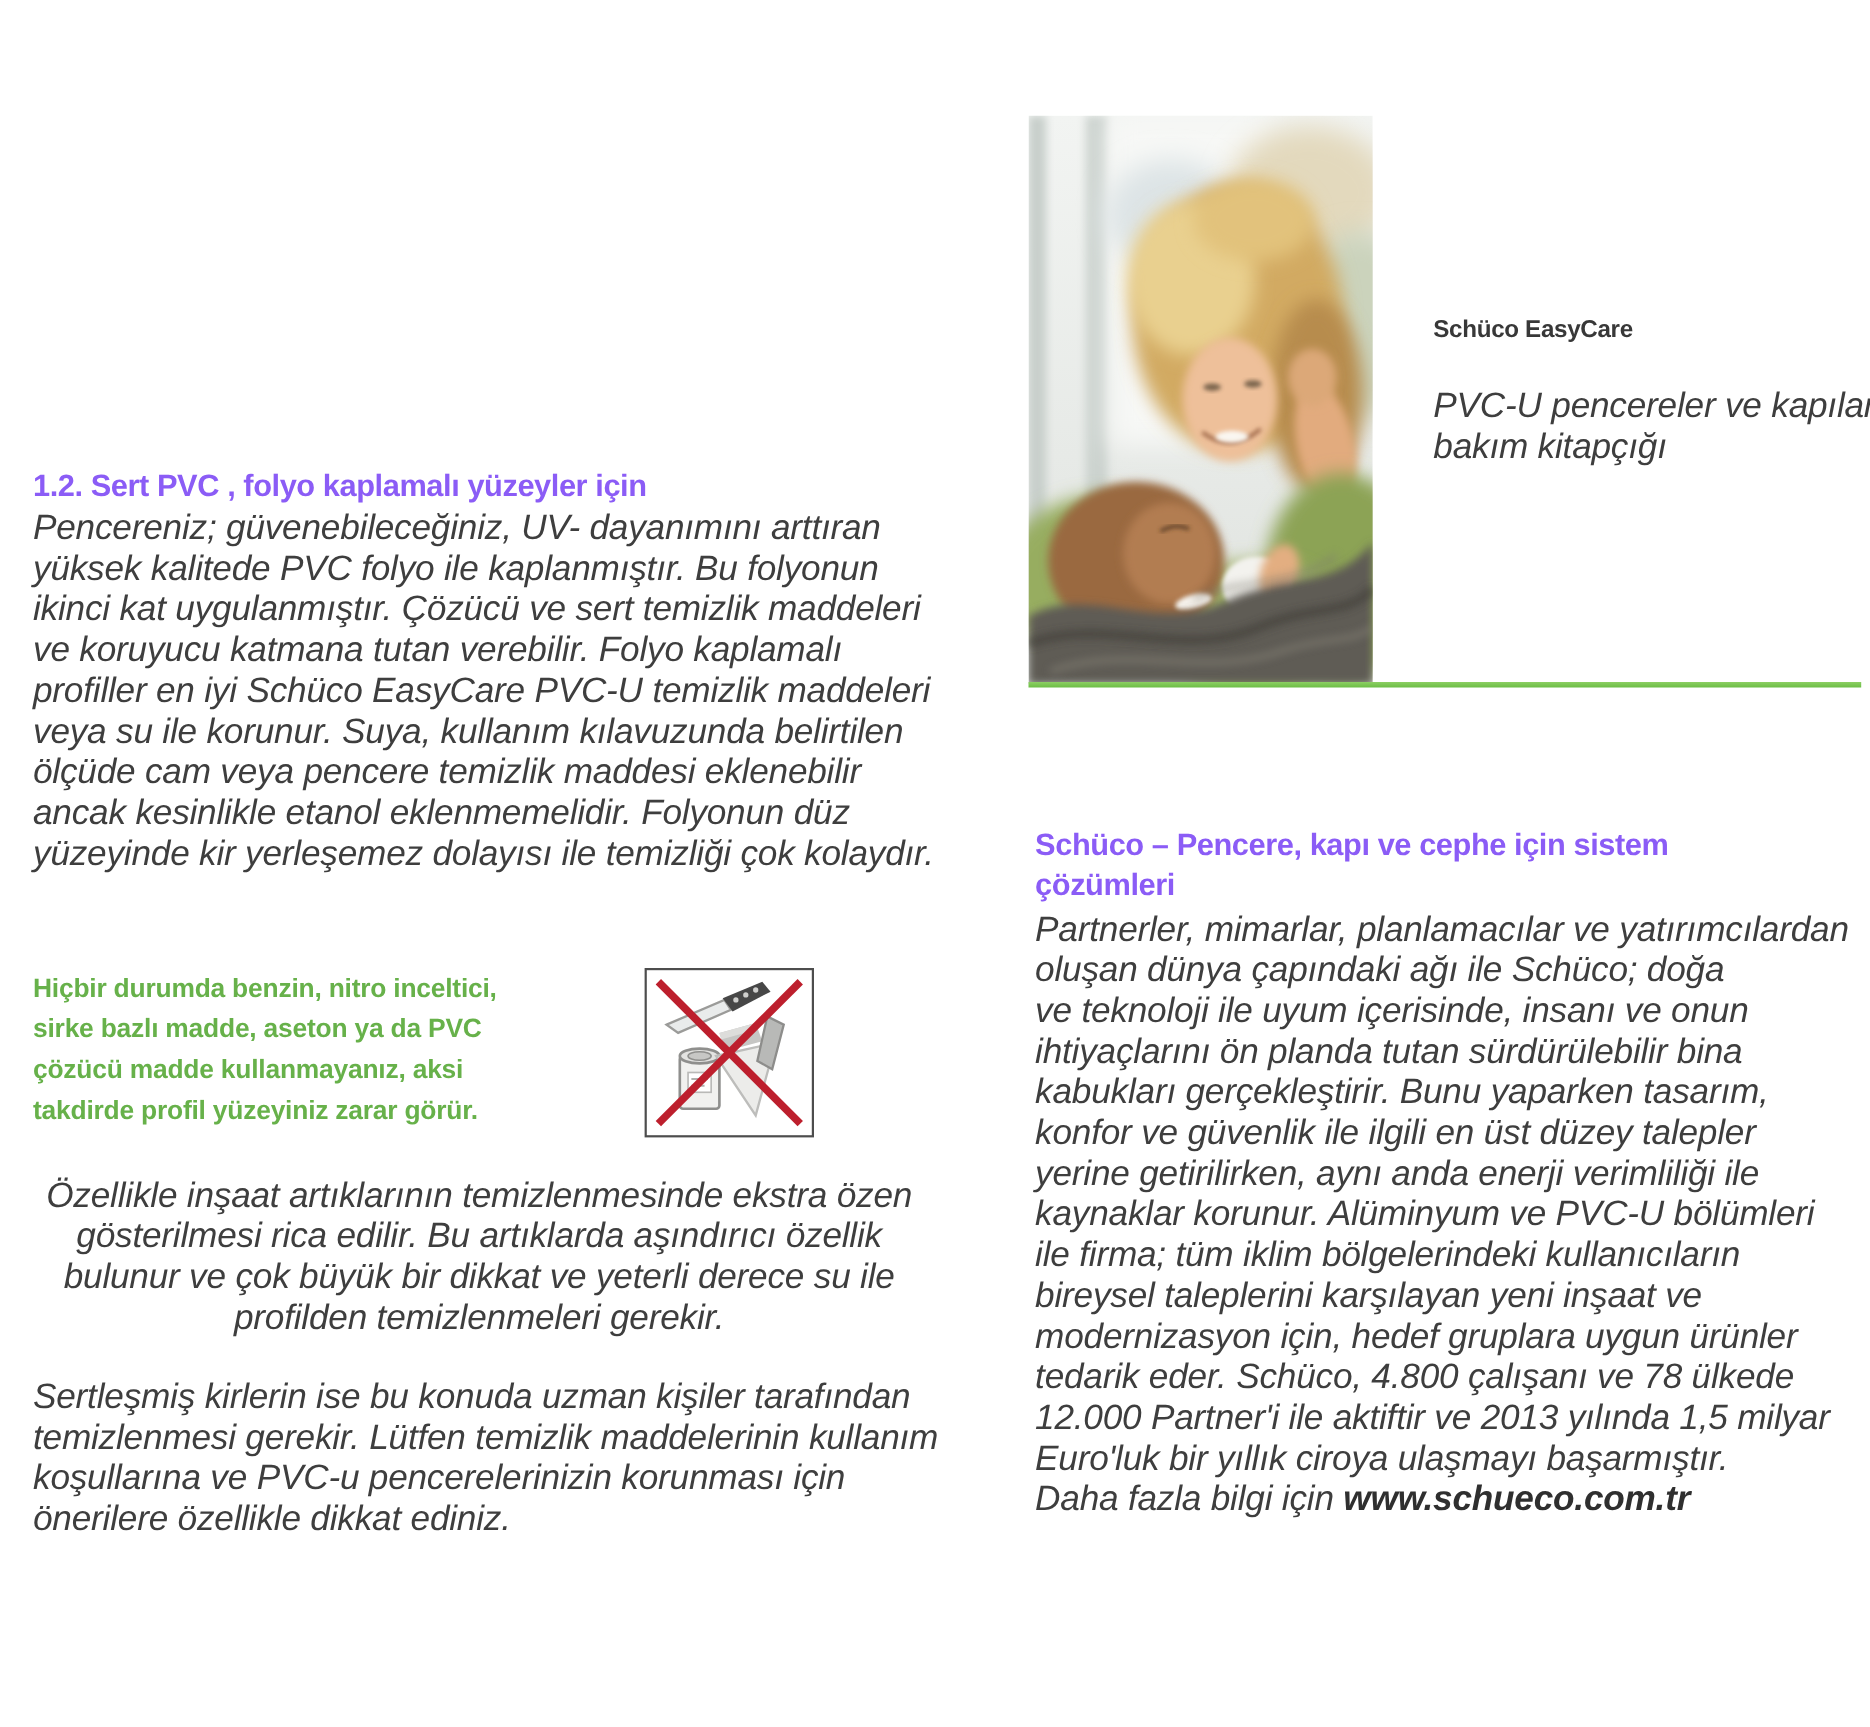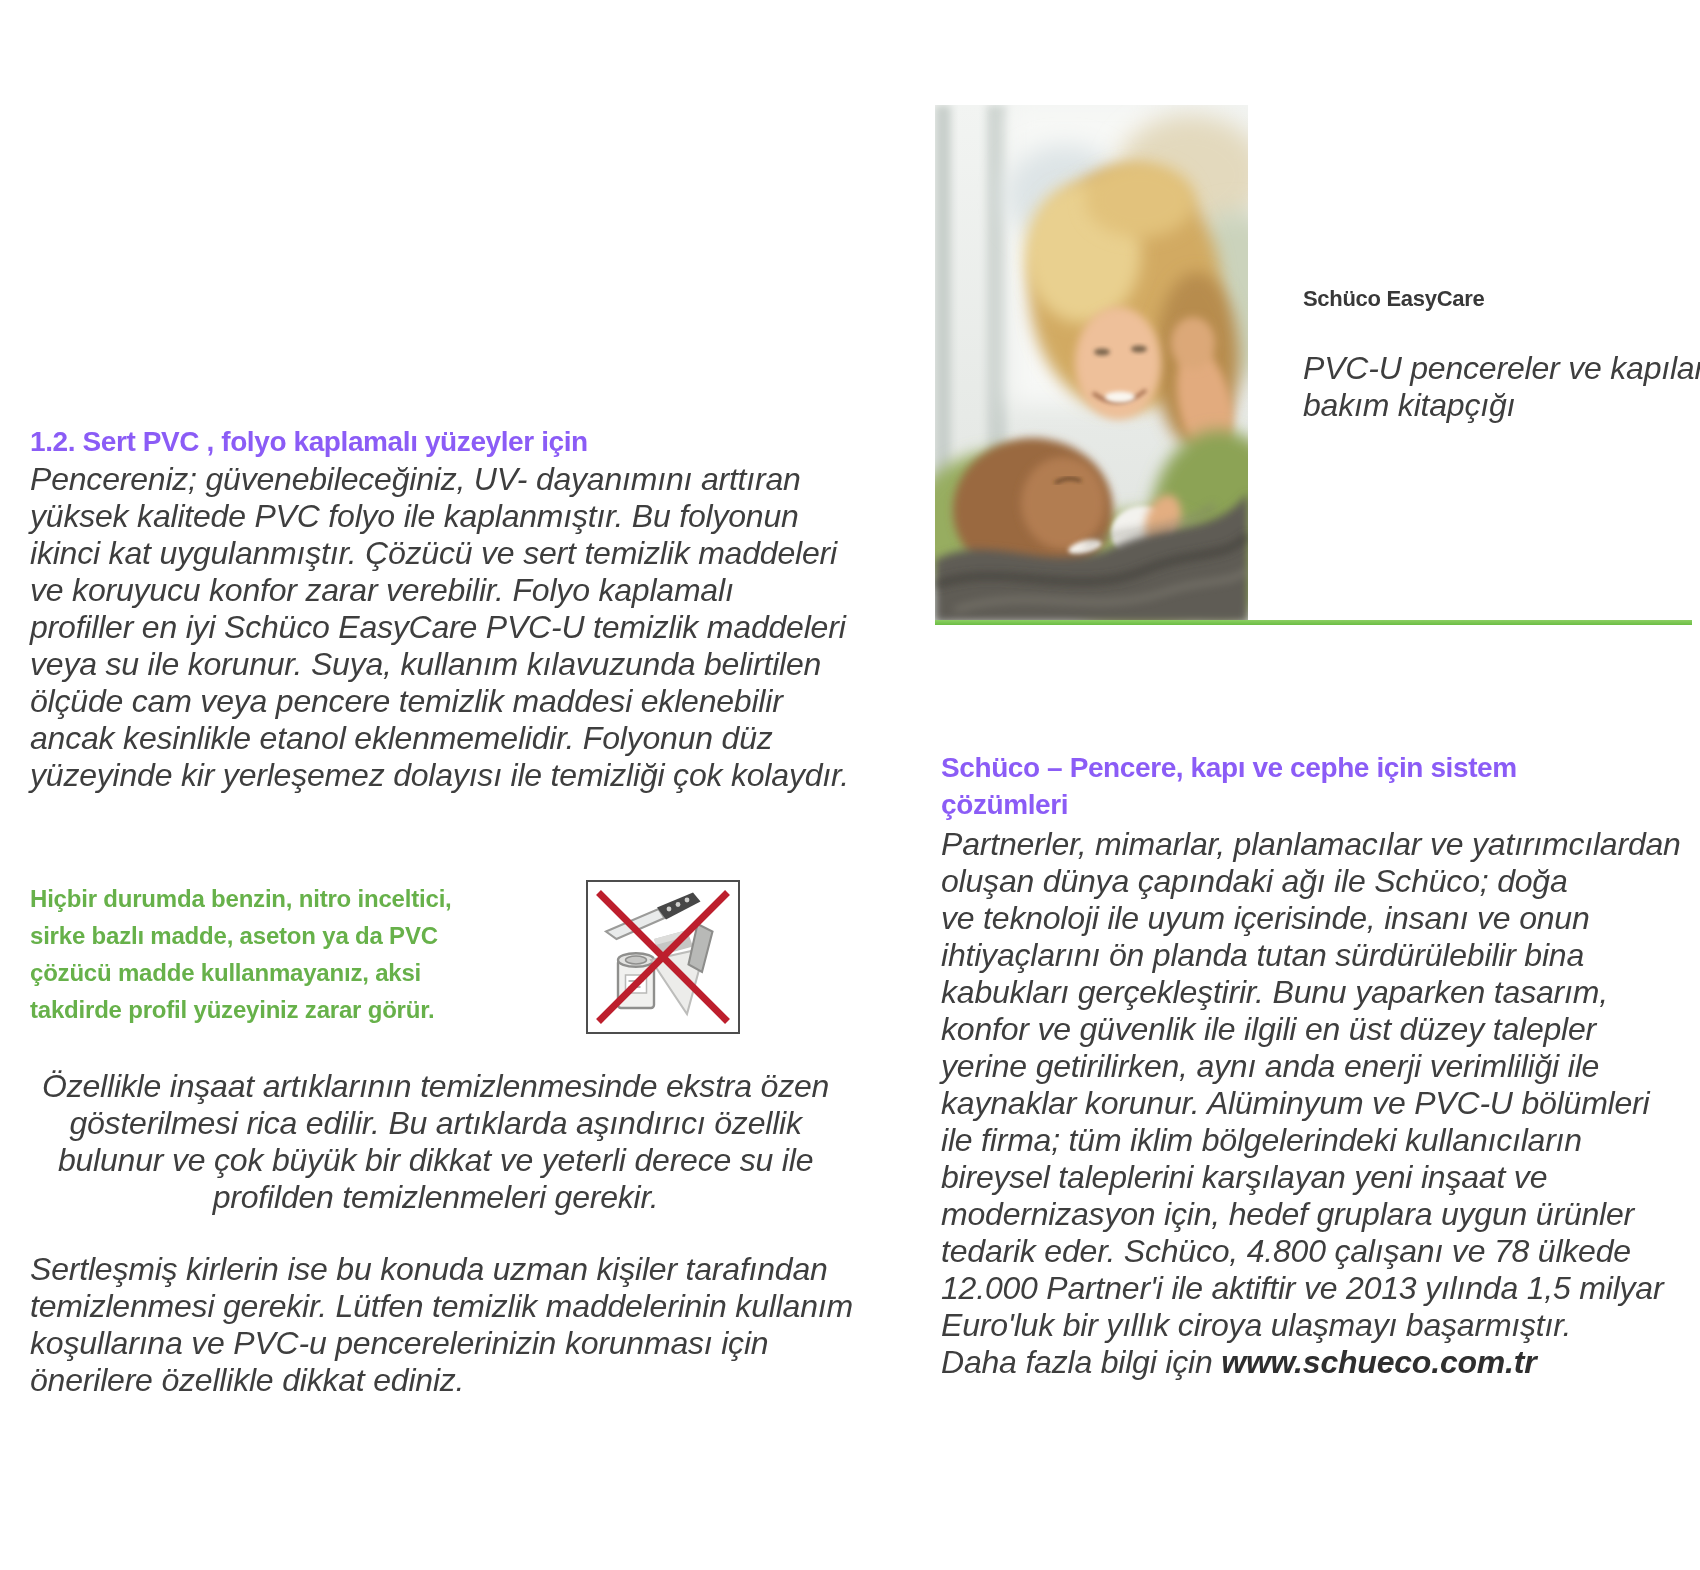--- a/index.html
+++ b/index.html
@@ -65,21 +65,21 @@
 <body>
 
 <div id="page">
 
   <div id="left-heading" class="abs heading">1.2. Sert PVC , folyo kaplamalı yüzeyler için</div>
 
   <div id="p1" class="abs body-text">
       <div class="line">Pencereniz; güvenebileceğiniz, UV- dayanımını arttıran</div>
       <div class="line">yüksek kalitede PVC folyo ile kaplanmıştır. Bu folyonun</div>
       <div class="line">ikinci kat uygulanmıştır. Çözücü ve sert temizlik maddeleri</div>
-      <div class="line">ve koruyucu konfor zarar verebilir. Folyo kaplamalı</div>
+      <div class="line">ve koruyucu katmana tutan verebilir. Folyo kaplamalı</div>
       <div class="line">profiller en iyi Schüco EasyCare PVC-U temizlik maddeleri</div>
       <div class="line">veya su ile korunur. Suya, kullanım kılavuzunda belirtilen</div>
       <div class="line">ölçüde cam veya pencere temizlik maddesi eklenebilir</div>
       <div class="line">ancak kesinlikle etanol eklenmemelidir. Folyonun düz</div>
       <div class="line">yüzeyinde kir yerleşemez dolayısı ile temizliği çok kolaydır.</div>
     </div>
 
   <div id="warning-block" class="abs warning-text">
       <div class="line">Hiçbir durumda benzin, nitro inceltici,</div>
       <div class="line">sirke bazlı madde, aseton ya da PVC</div>

